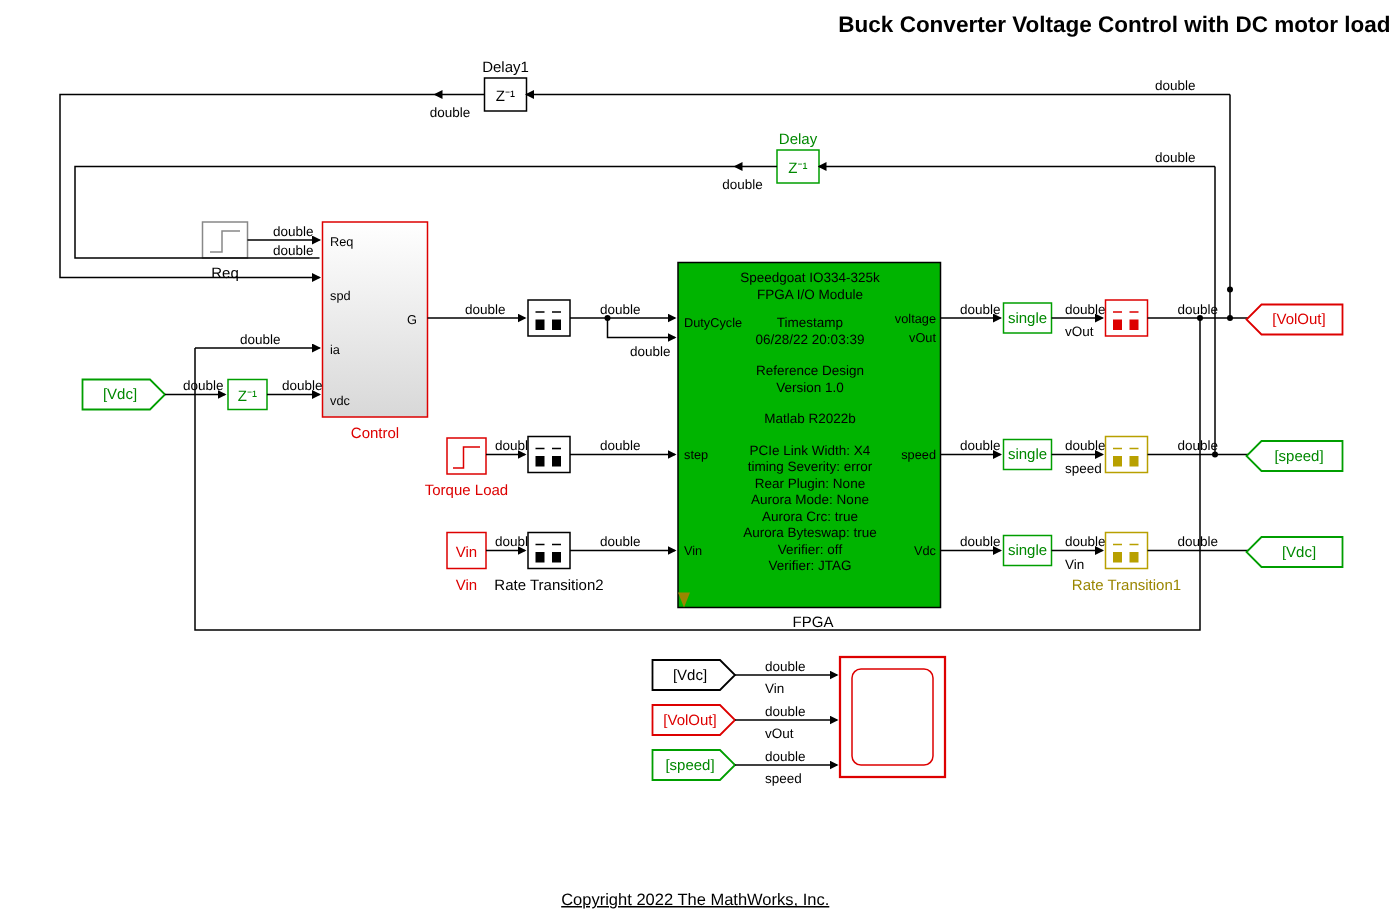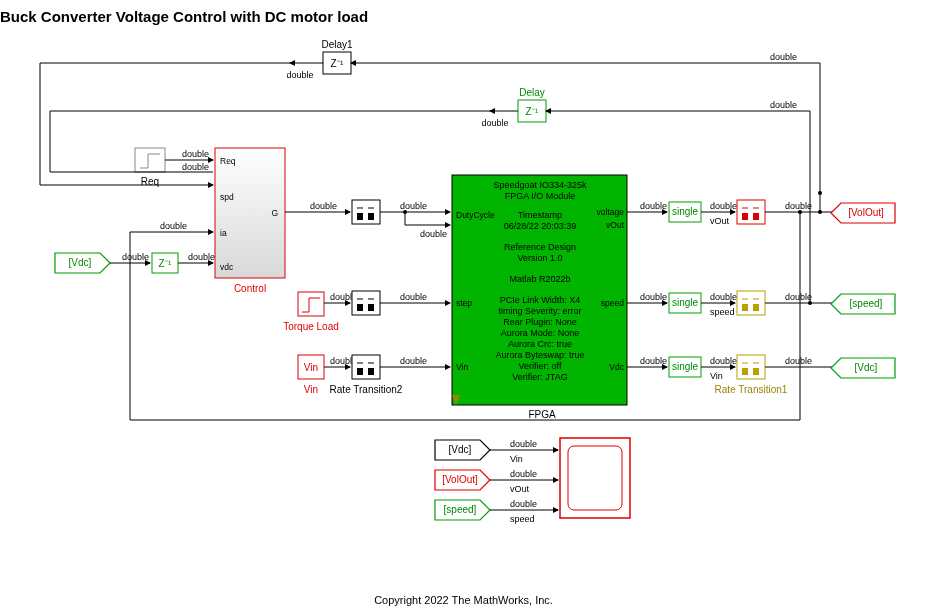--- a/index.html
+++ b/index.html
@@ -8,30 +8,31 @@
     background: #fff;
     width: 927px;
     height: 612px;
     position: relative;
     overflow: hidden;
   }
   .title {
     position: absolute;
     left: 0; right: 0;
     top: 8px;
-    text-align: left;
+    text-align: right;
     font-weight: bold;
     font-size: 15px;
   }
   .copyright {
     position: absolute;
     left: 0; right: 0;
     bottom: 6px;
     text-align: center;
     font-size: 11px;
+    text-decoration: underline;
   }
   svg { position: absolute; left: 0; top: 0; }
   .blk { fill: #fff; stroke: #000; stroke-width: 1; }
   .blk-green { fill: #00b400; stroke: #000; }
   .blk-red { fill: #fff; stroke: #d00; }
   .blk-redfill { fill: #fff; stroke: #d00; stroke-width: 1.5; }
   .blk-yellow { fill: #fff; stroke: #b8a000; }
   .blk-greenb { fill: #fff; stroke: #009e00; }
   .blk-grey { fill: #fff; stroke: #888; }
   .lbl { font-size: 10px; fill: #000; }

